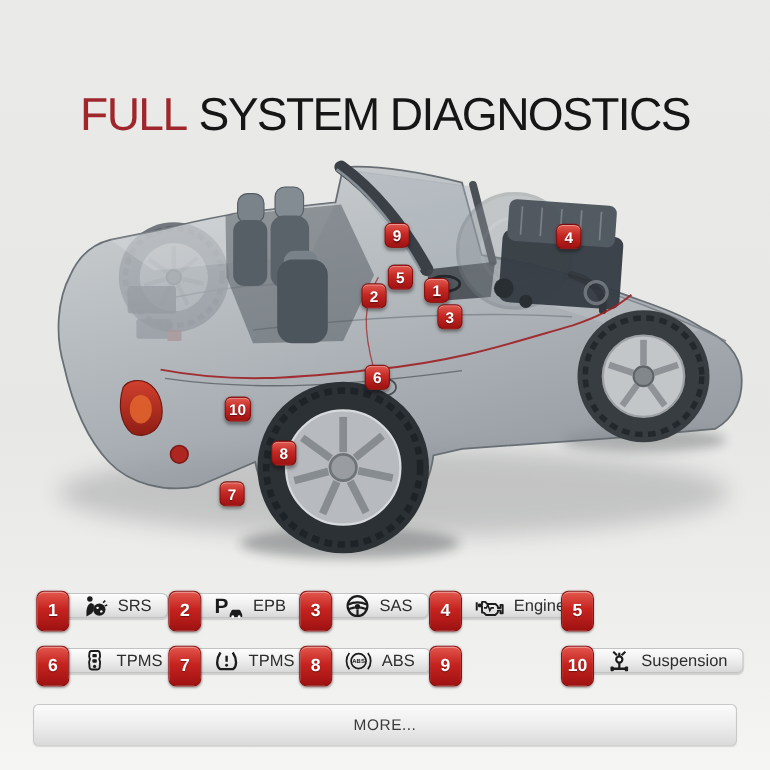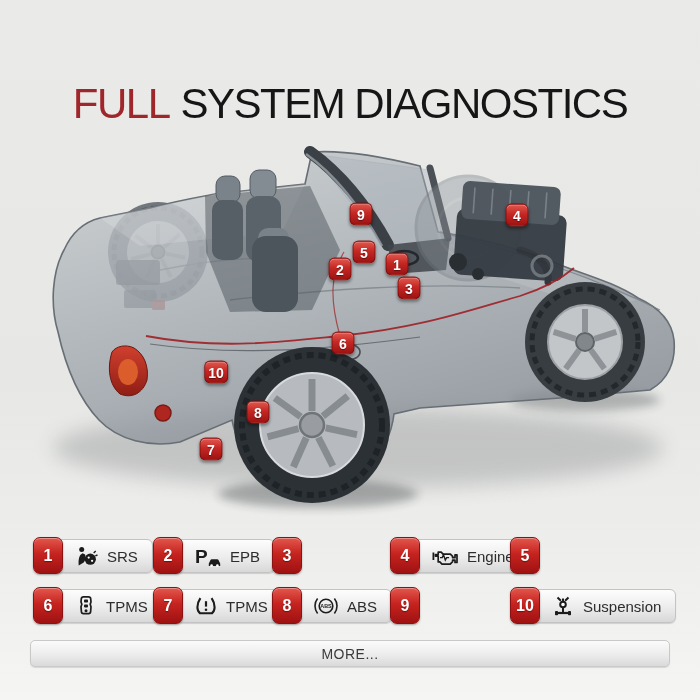--- a/index.html
+++ b/index.html
@@ -35,31 +35,31 @@
     position:absolute;left:0;top:0;width:30px;height:37px;
     border-radius:7px;
     background:linear-gradient(180deg,#e2574d 0%,#c6231f 45%,#9e1212 100%);
     border:1px solid #8c1110;box-sizing:border-box;
     box-shadow:0 1px 2px rgba(0,0,0,.35), inset 0 1px 0 rgba(255,255,255,.35);
     color:#fff;font-size:16px;font-weight:bold;
     display:flex;align-items:center;justify-content:center;z-index:2;
     text-shadow:0 1px 1px rgba(0,0,0,.4);
   }
   .badge .pill{
-    margin-left:15px;height:34px;margin-top:2px;border-radius:6px;
+    margin-left:15px;height:23px;margin-top:2px;border-radius:6px;
     background:linear-gradient(180deg,#fdfdfd 0%,#ececec 55%,#d8d8d8 100%);
     border:1px solid #c3c3c3;box-sizing:border-box;
     box-shadow:0 1px 1px rgba(0,0,0,.14);
     display:inline-flex;align-items:center;gap:8px;
     padding:0 14px 0 25px;font-size:15px;color:#2d2d2d;white-space:nowrap;
   }
   .badge .icon{display:flex;align-items:center;}
   
   .more-bar{
-    position:absolute;left:30px;top:640px;width:640px;height:27px;border-radius:5px;
+    position:absolute;left:30px;top:640px;width:640px;height:38px;border-radius:5px;
     background:linear-gradient(180deg,#fbfbfb 0%,#ececec 55%,#dadada 100%);
     border:1px solid #c9c9c9;box-sizing:border-box;
     box-shadow:0 1px 1px rgba(0,0,0,.12);
     display:flex;align-items:center;justify-content:center;
     font-size:14px;color:#3a3a3a;letter-spacing:.5px;
   }
 </style>
 </head>
 <body>
 
@@ -257,20 +257,31 @@
           <circle cx="17.6" cy="21.6" r="1.3" fill="#fff"></circle>
             <circle cx="23.4" cy="21.6" r="1.3" fill="#fff"></circle>
         </svg>
       </span>
       <span>EPB</span>
     </span>
   </div>
 
   <div class="badge" style="left:272px;top:537px;">
     <span class="tile">3</span>
+    <span class="pill">
+      <span class="icon">
+        <svg width="24" height="24" viewBox="0 0 24 24" fill="none" stroke="#1c1c1c">
+          <circle cx="12" cy="12" r="9" stroke-width="2"></circle>
+          <path d="M3.6,10.6 C6.2,9.3 9,8.6 12,8.6 c3,0 5.8,0.7 8.4,2" stroke-width="2"></path>
+          <circle cx="12" cy="12.6" r="2.4" fill="#1c1c1c" stroke="none"></circle>
+          <path d="M4,14.6 L9.6,13.2 M20,14.6 L14.4,13.2 M12,15 V20.6" stroke-width="2"></path>
+        </svg>
+      </span>
+      <span>SAS</span>
+    </span>
   </div>
 
   <div class="badge" style="left:390px;top:537px;">
     <span class="tile">4</span>
     <span class="pill">
       <span class="icon">
         <svg width="28" height="24" viewBox="0 0 28 24" fill="none" stroke="#1c1c1c">
           <path d="M2.4,8.5 v7.5" stroke-width="1.8"></path>
           <path d="M4.4,10.5 h2.8 v-2.4 h3 l1.8,2 h7.4 l2.2,2.2 v1.4 h2.4 v-2.8 h2 v7.6 h-2 v-2.4 h-2.4 v1.6 l-2.4,2.4 h-8.2 l-2.2,-2.2 h-1.6 v-5.8 h-2.8 z" stroke-width="1.7" stroke-linejoin="round"></path>
           <path d="M9,13.6 h2.2 l1.3,-2.8 1.8,5.2 1.3,-2.4 h2.5" stroke-width="1.4"></path>

